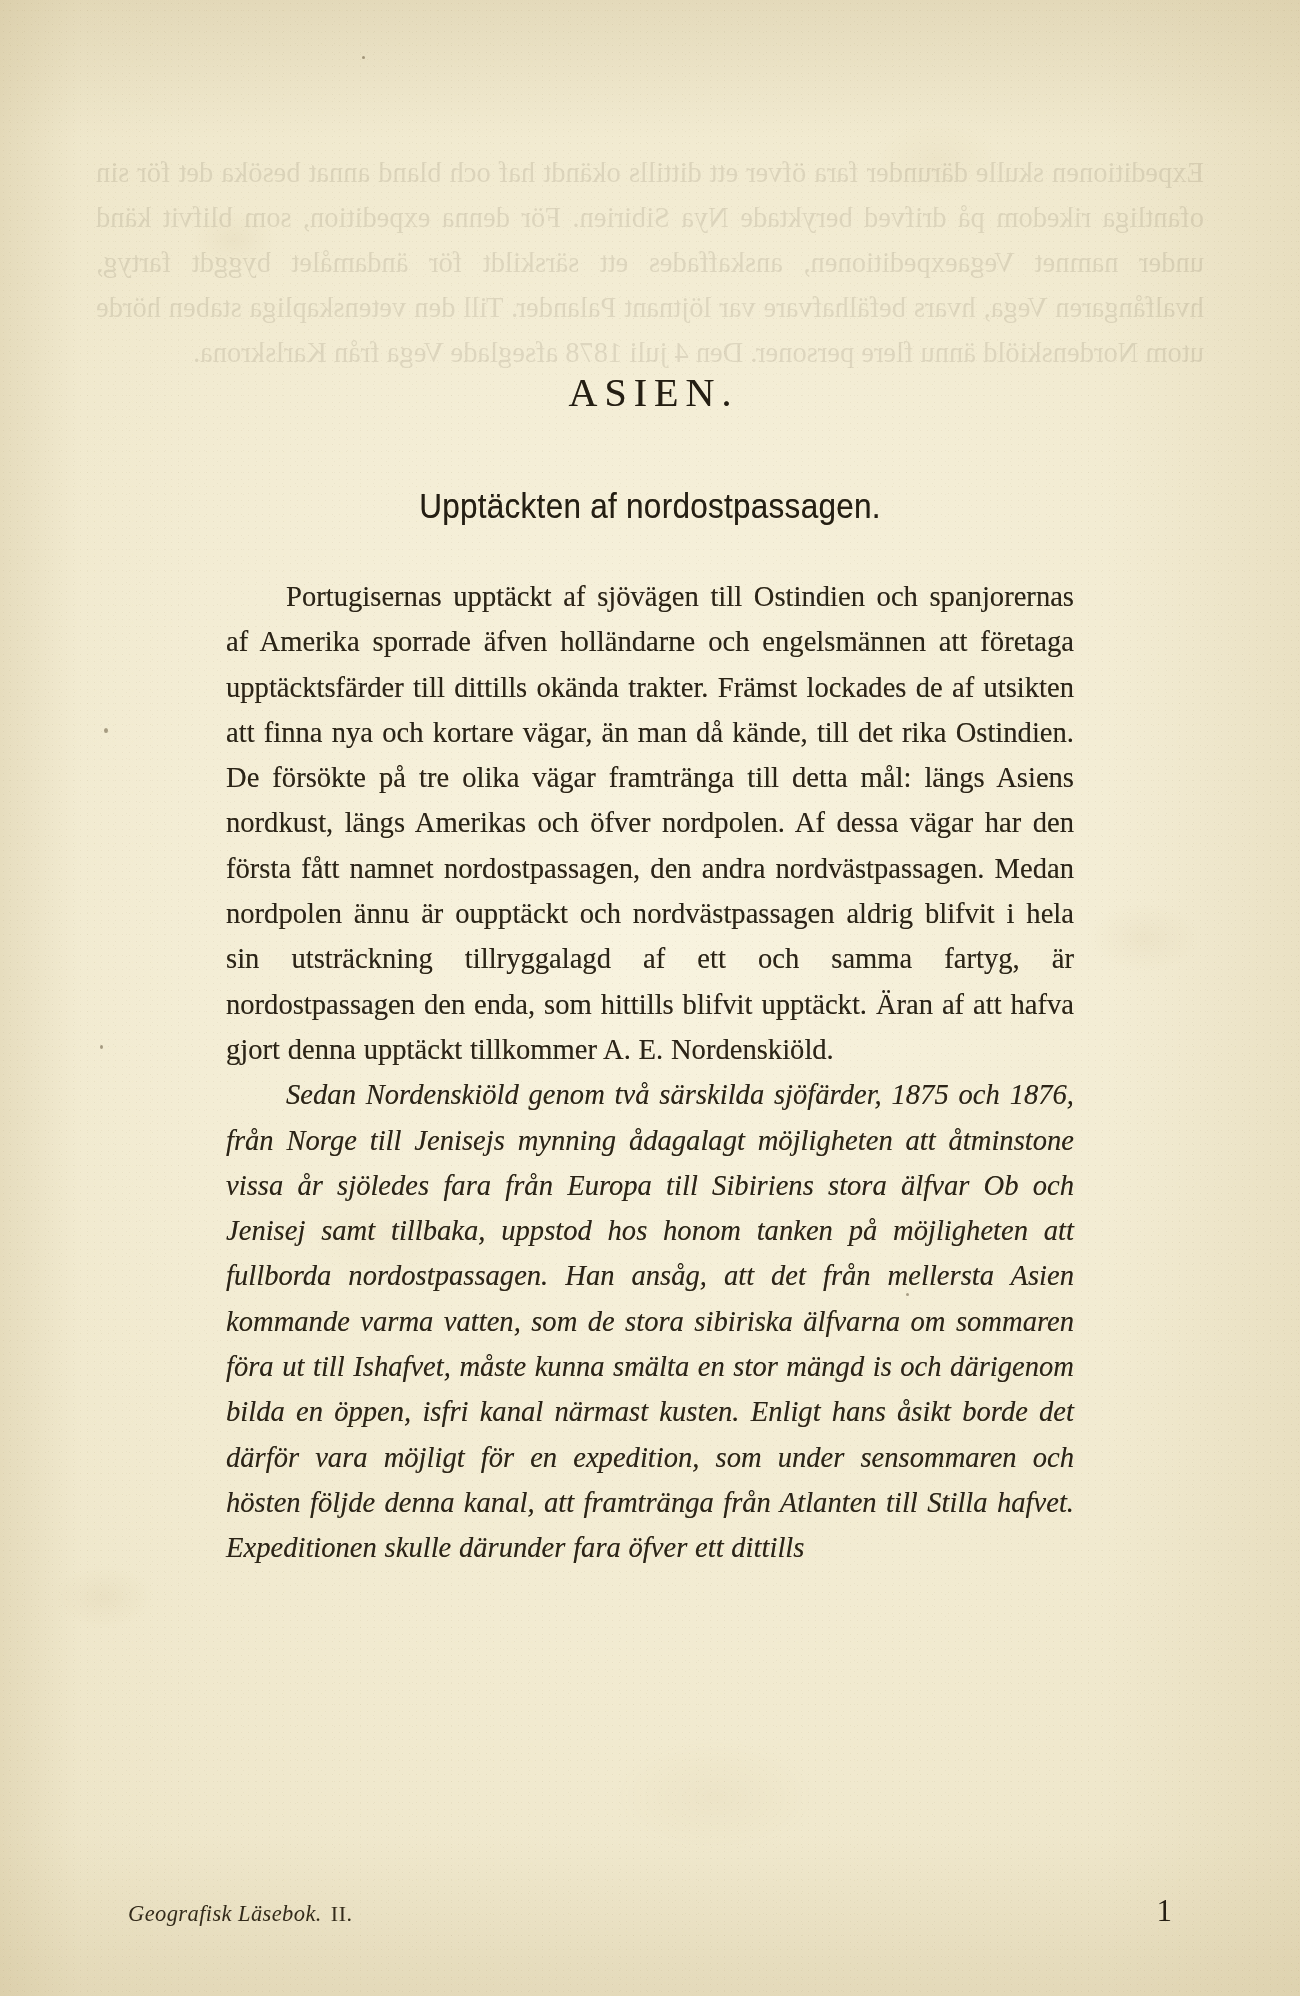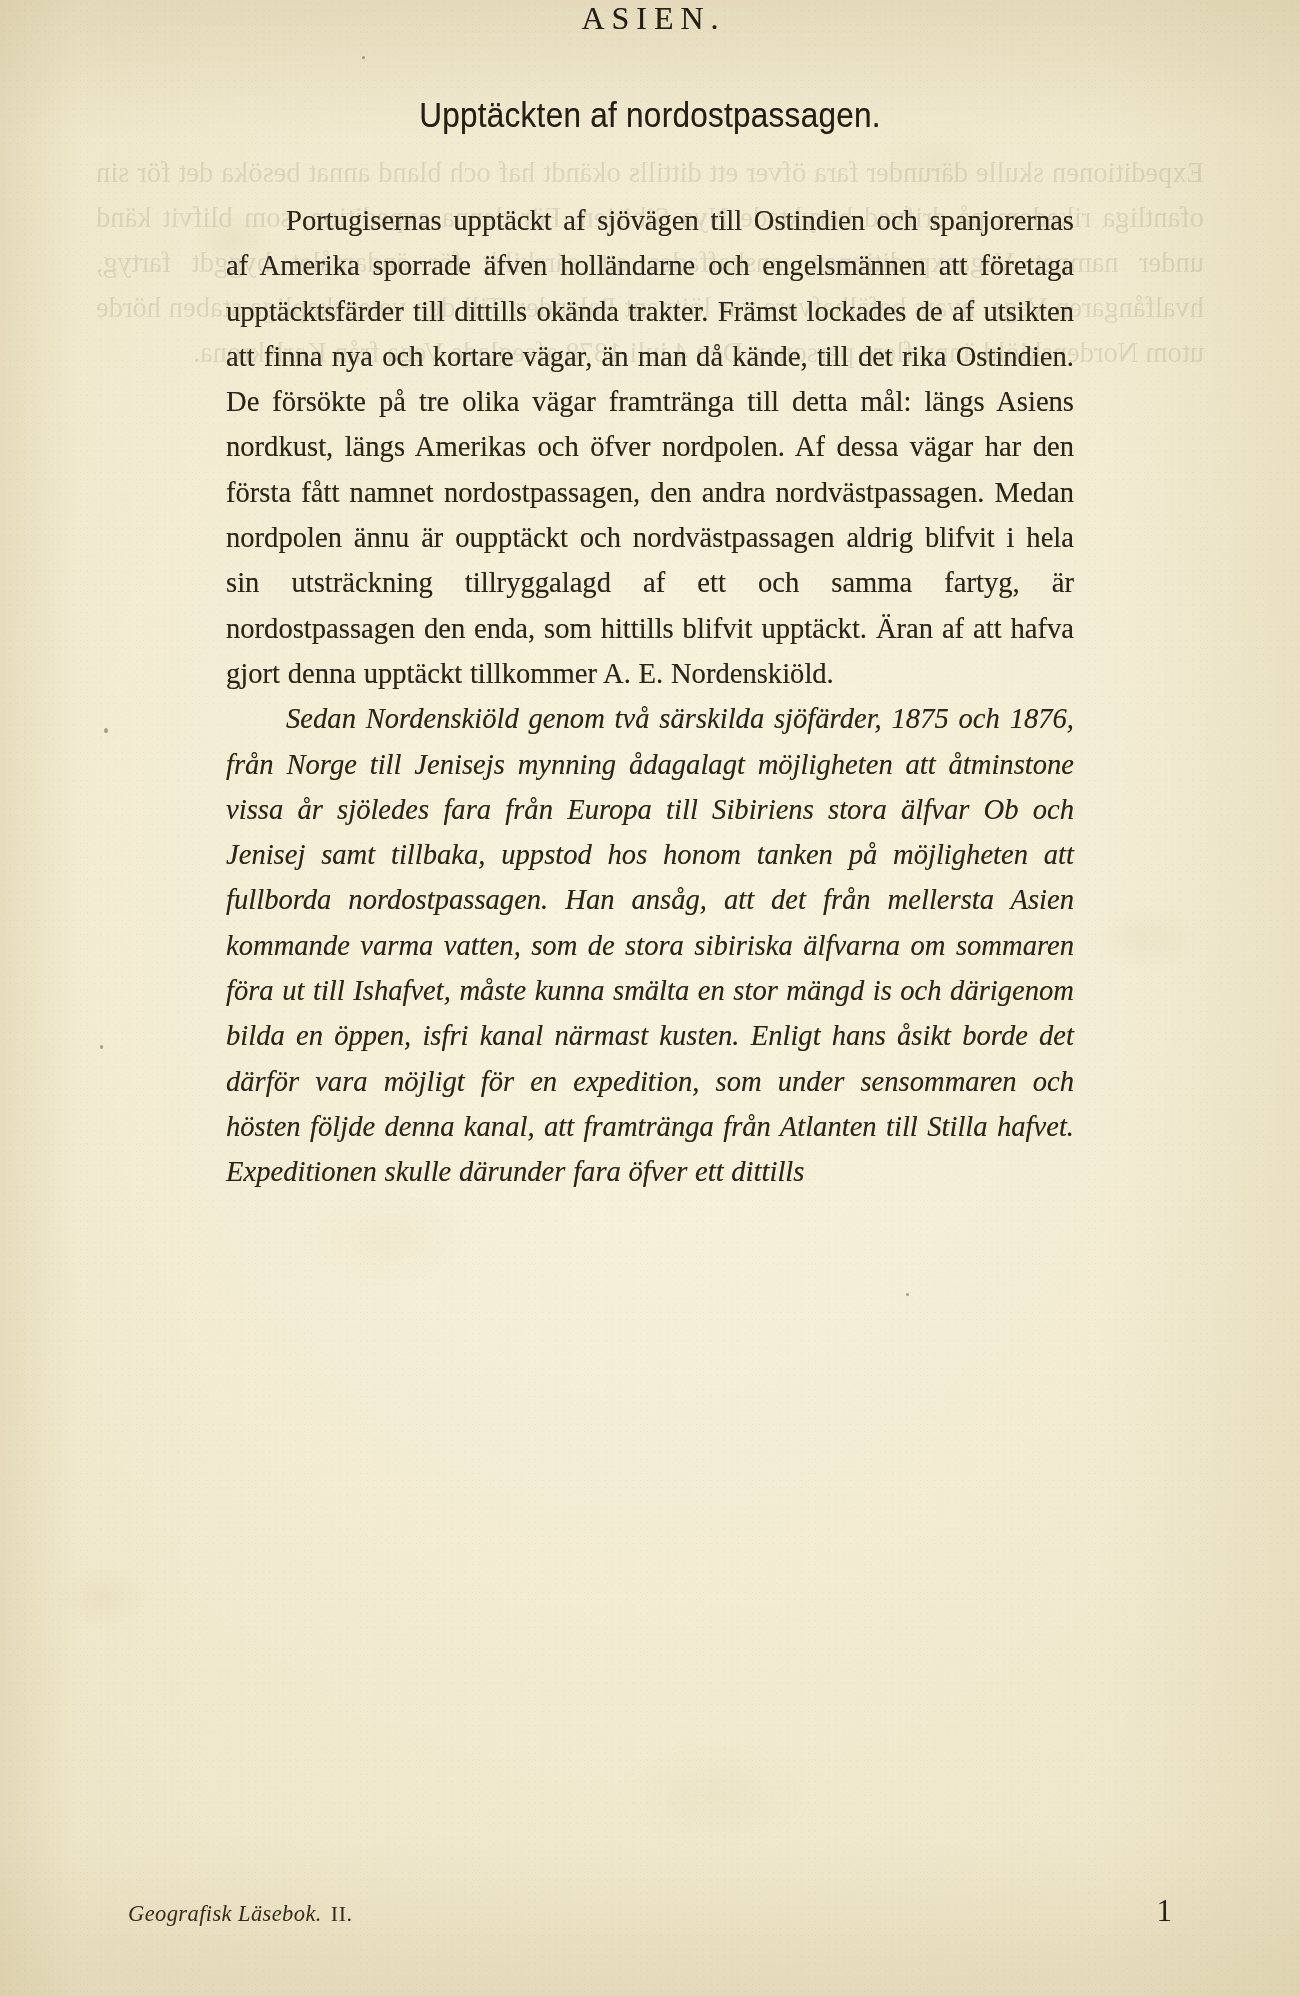--- a/index.html
+++ b/index.html
@@ -88,24 +88,25 @@
 
   
   .content {
     position: absolute;
     left: 0;
     right: 0;
     top: 0;
   }
 
   .chapter-title {
-    margin: 0;
+    margin: 12px;
+    padding-top: 357px;
     text-align: center;
     font-family: "Liberation Serif", "DejaVu Serif", serif;
-    font-size: 32px;
+    font-size: 40px;
     font-weight: 400;
     letter-spacing: 7px;
     color: #241e13;
     text-indent: 7px;
     text-shadow: 0 0 .6px rgba(40,32,18,.55);
   }
 
   .section-title {
     margin: 0;
     padding-top: 58px;
@@ -113,21 +114,21 @@
     font-family: "Liberation Sans Narrow", "Liberation Sans", "DejaVu Sans", sans-serif;
     font-size: 35px;
     font-weight: 400;
     letter-spacing: 0.3px;
     color: #241e13;
     transform: scaleX(0.90);
     text-shadow: 0 0 .5px rgba(40,32,18,.5);
   }
 
   .body-col {
-    margin: 15px auto;
+    margin: 0 auto;
     width: 848px;
     padding-top: 48px;
   }
 
   p.para {
     margin: 0;
     font-size: 28.6px;
     line-height: 45.3px;
     text-align: justify;
     text-indent: 2.1em;

